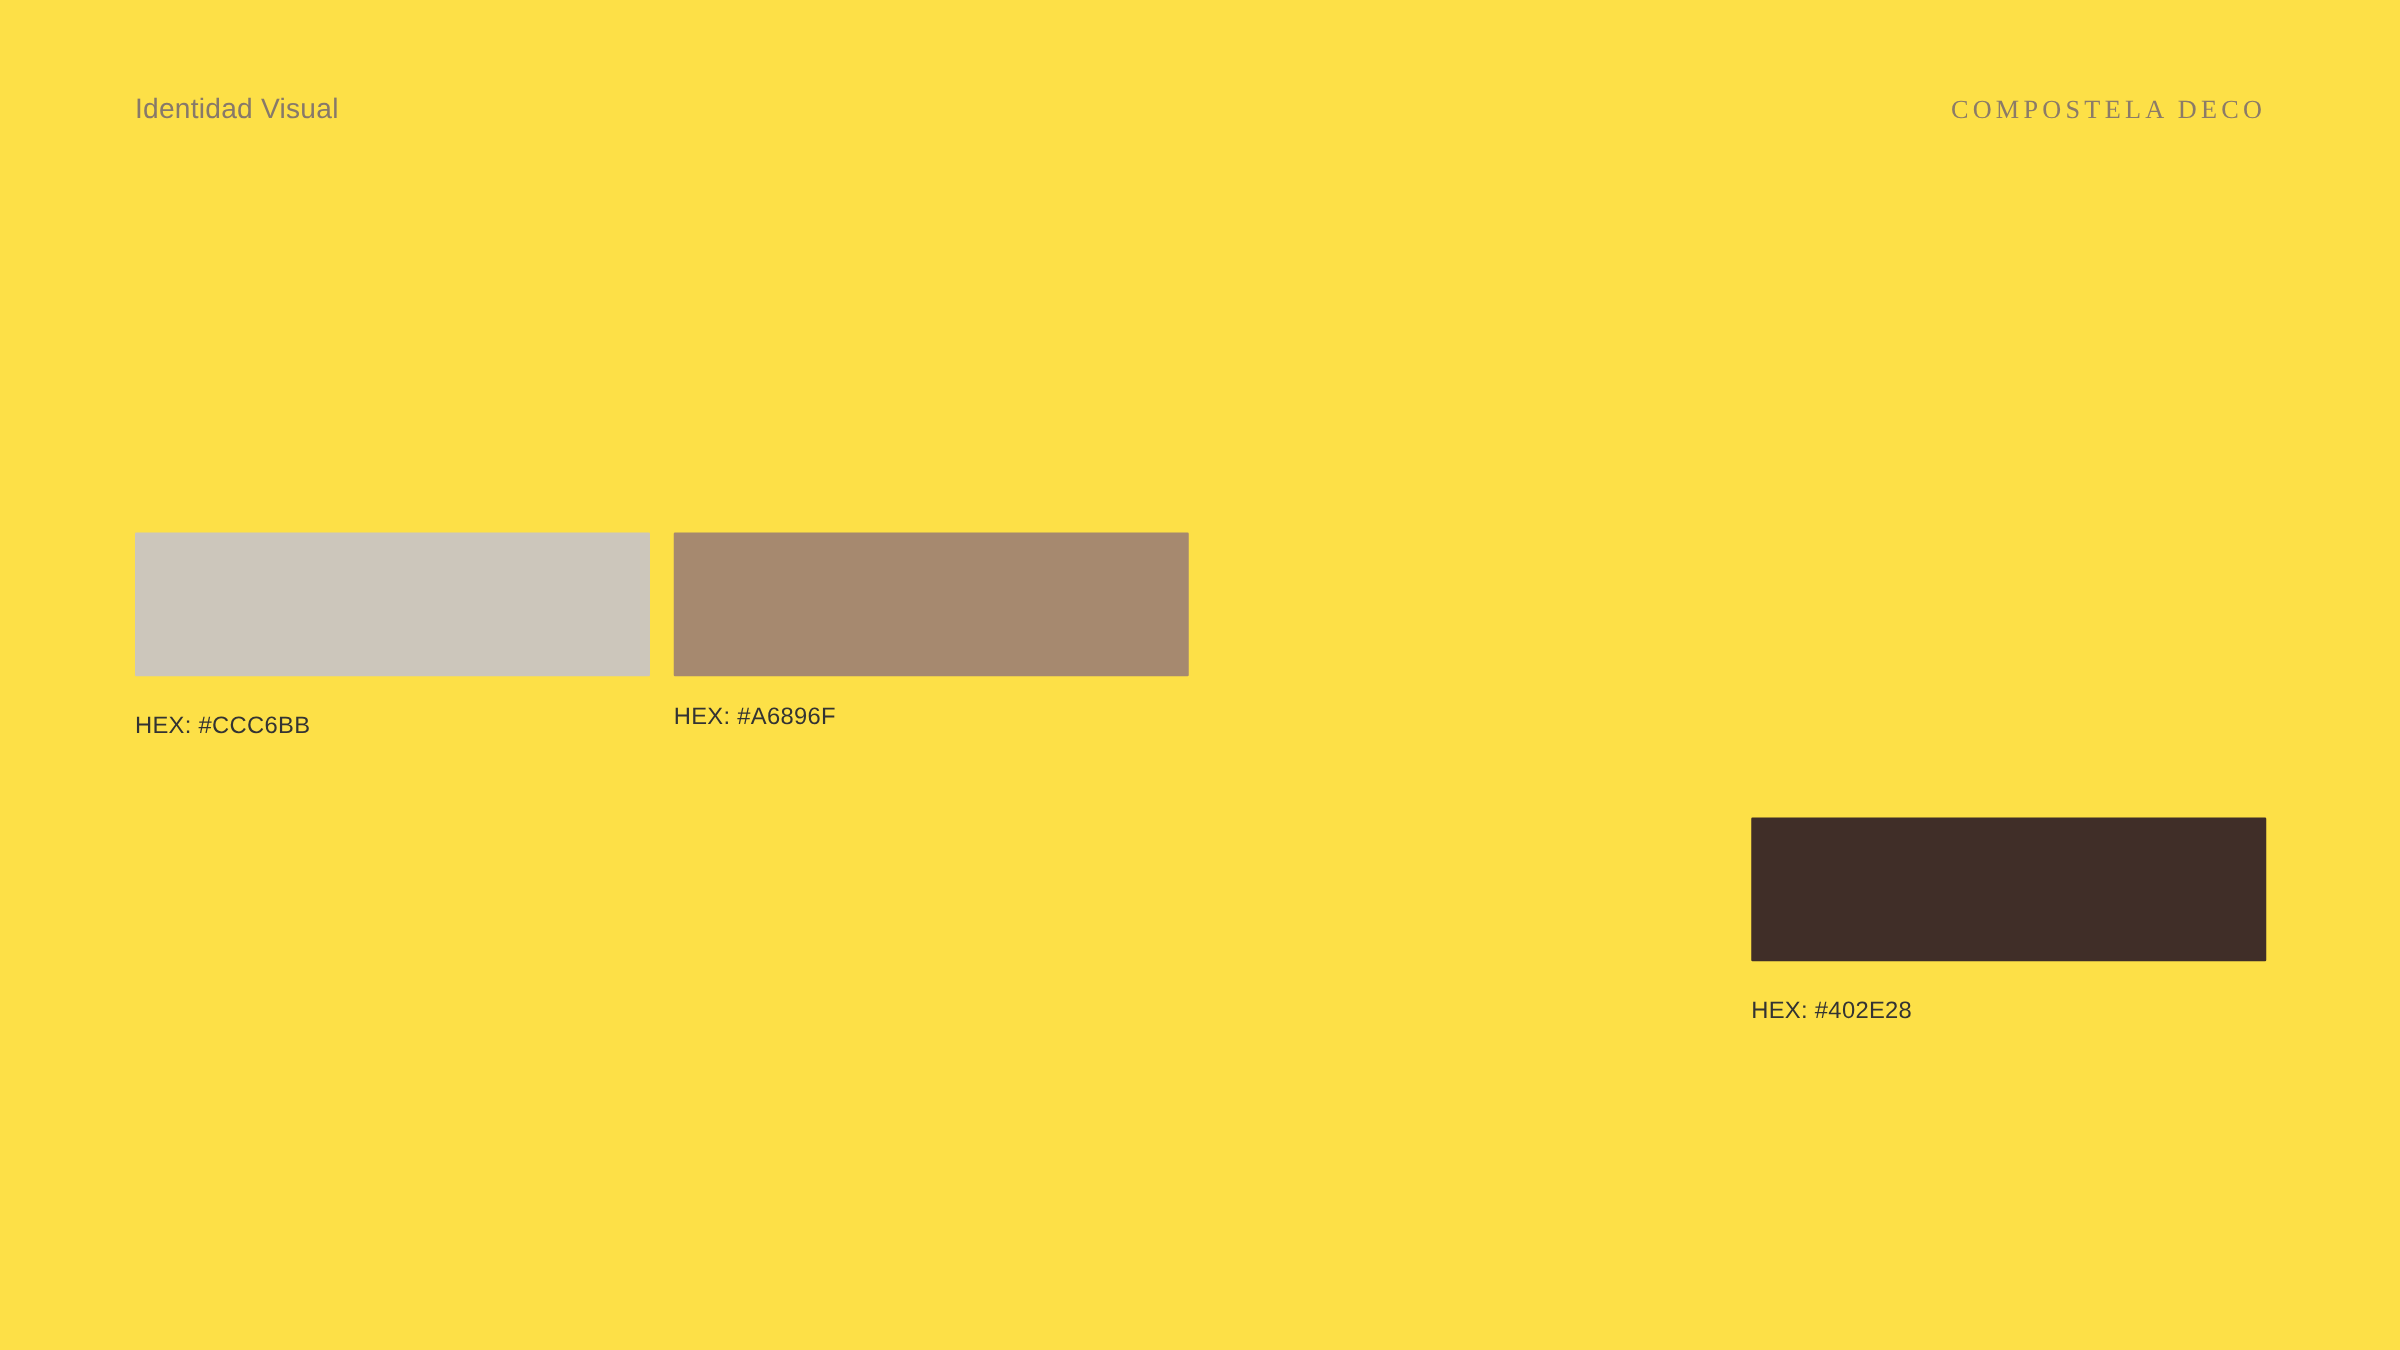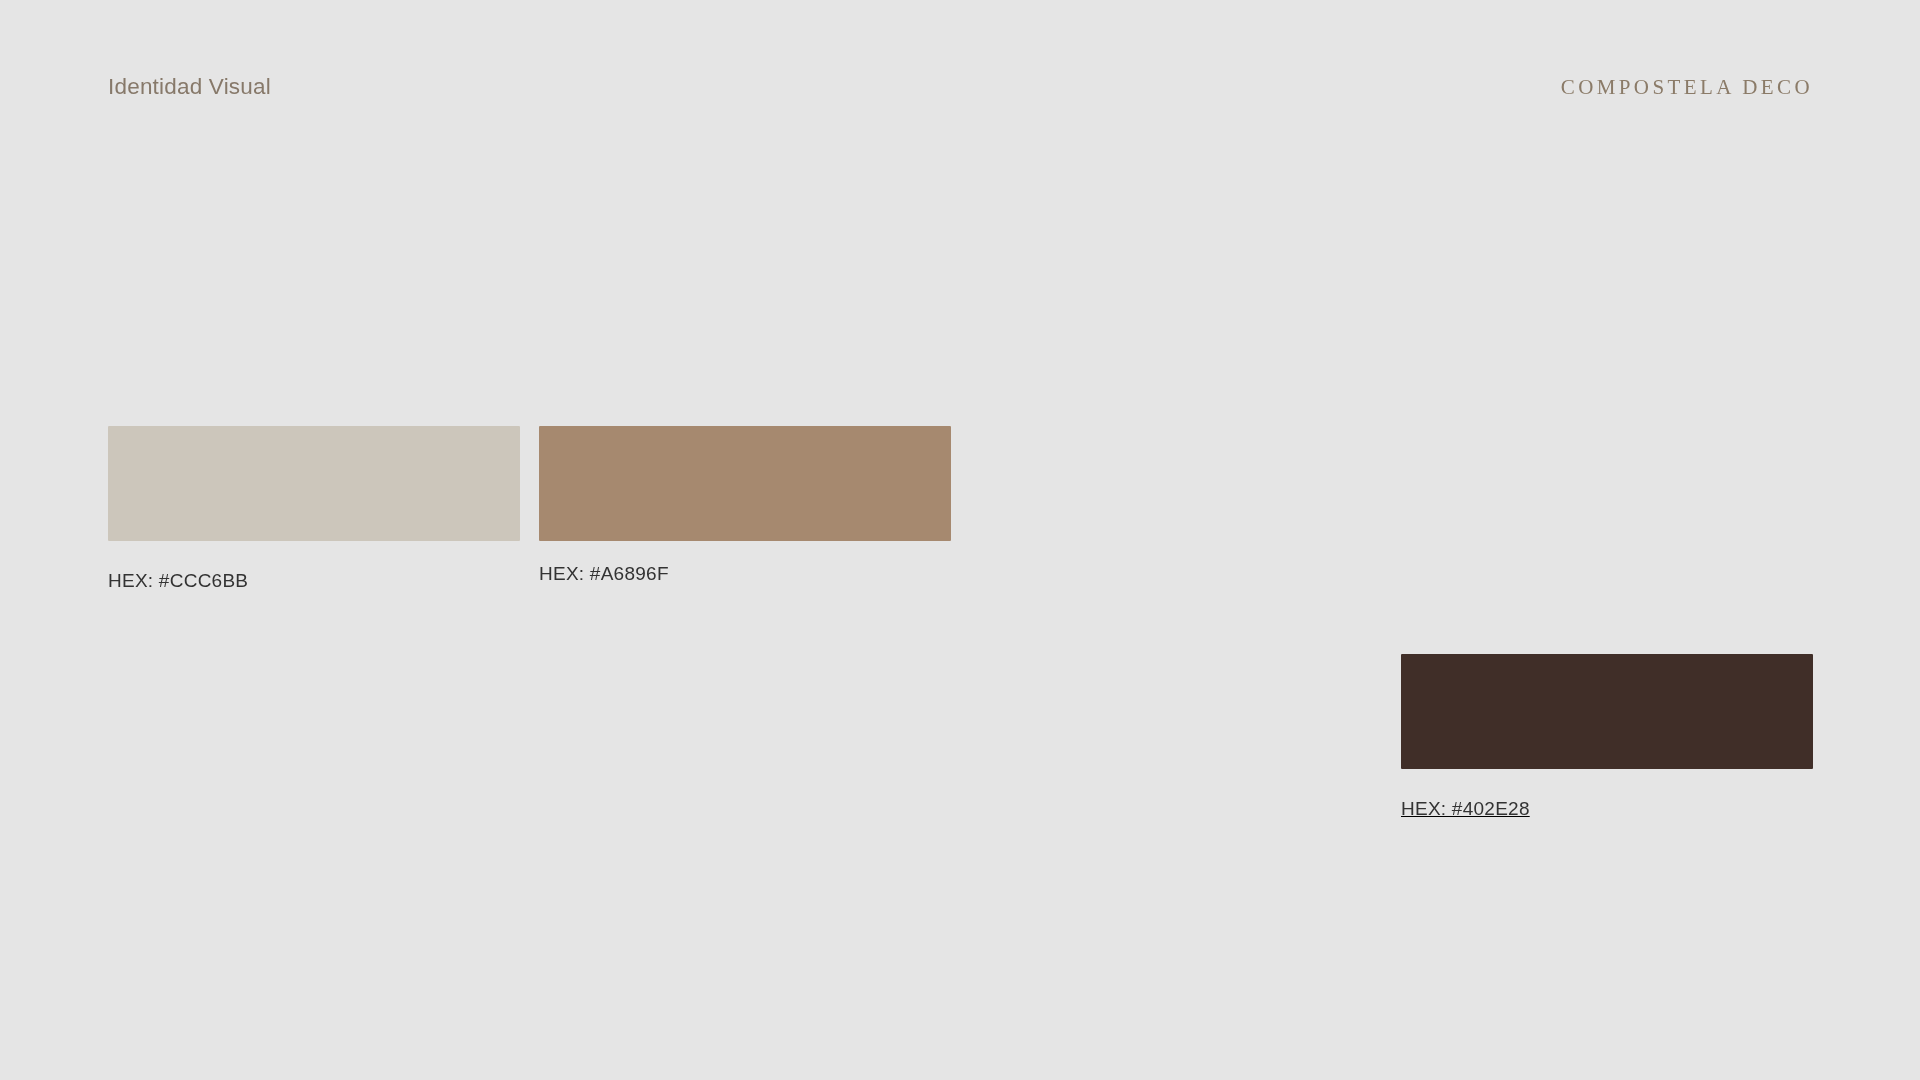--- a/index.html
+++ b/index.html
@@ -85,27 +85,26 @@
     font-weight: 400;
     letter-spacing: 0.25px;
     color: #333333;
     white-space: nowrap;
   }
 
   
   .cell-row2-col4 {
     grid-column: 4;
     grid-row: 2;
-    text-decoration: underline;
   }
 </style>
 </head>
 <body>
 
-<div class="page" style="background-color: #e5e5e5;">
+<div class="page" style="background-color: #fde047;">
 
   <div class="header">
     <div class="header-left" style="color: rgb(135, 121, 106);">Identidad Visual</div>
     <div class="header-right" style="color: rgb(139, 123, 104);">COMPOSTELA DECO</div>
   </div>
 
   <div class="palette">
 
     <div class="swatch-cell">
       <div class="swatch-chip" style="background-color: rgb(204, 198, 187);"></div>

